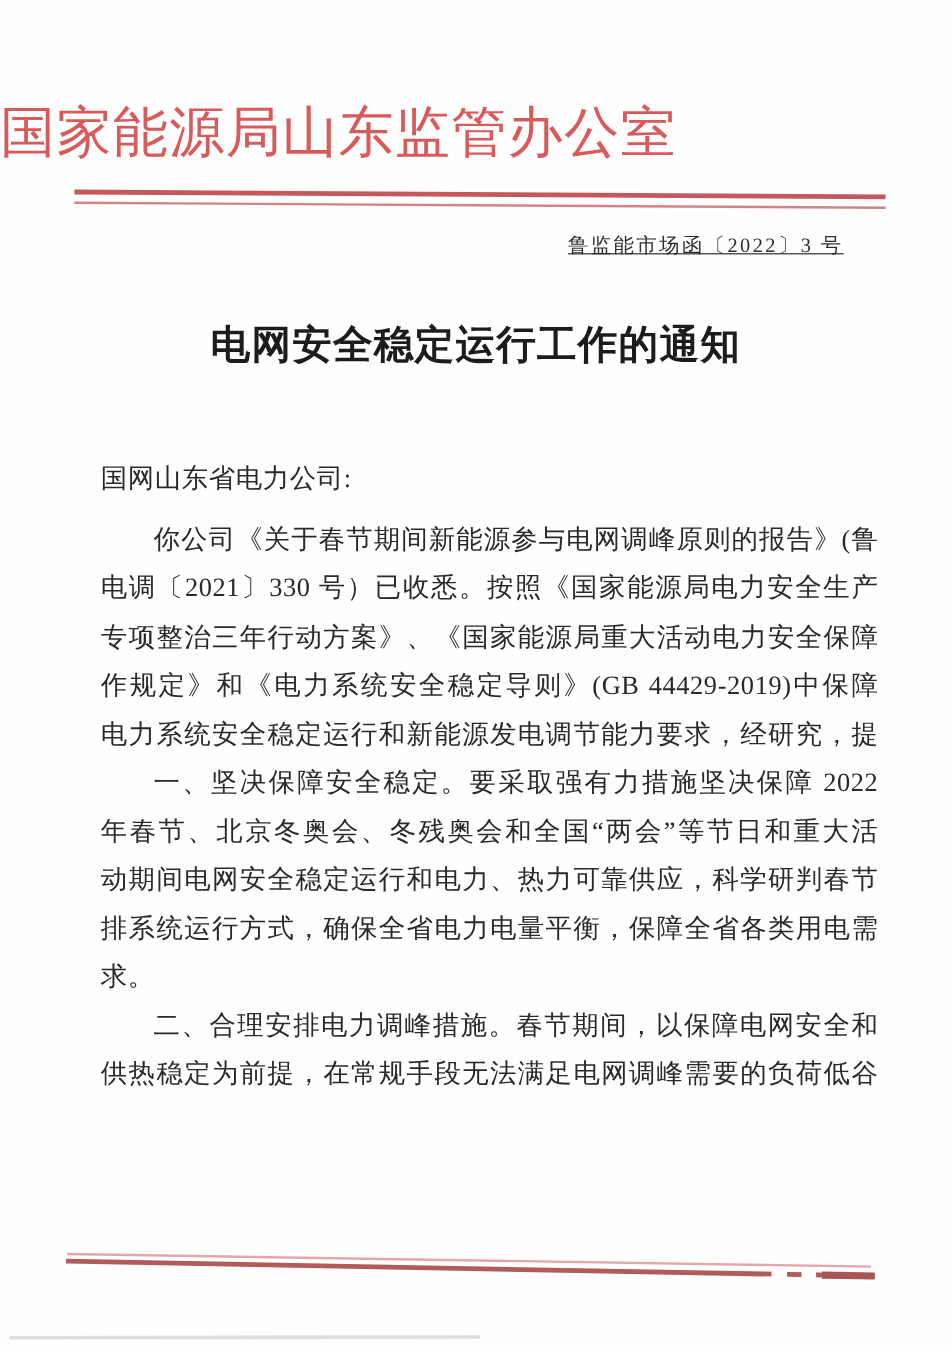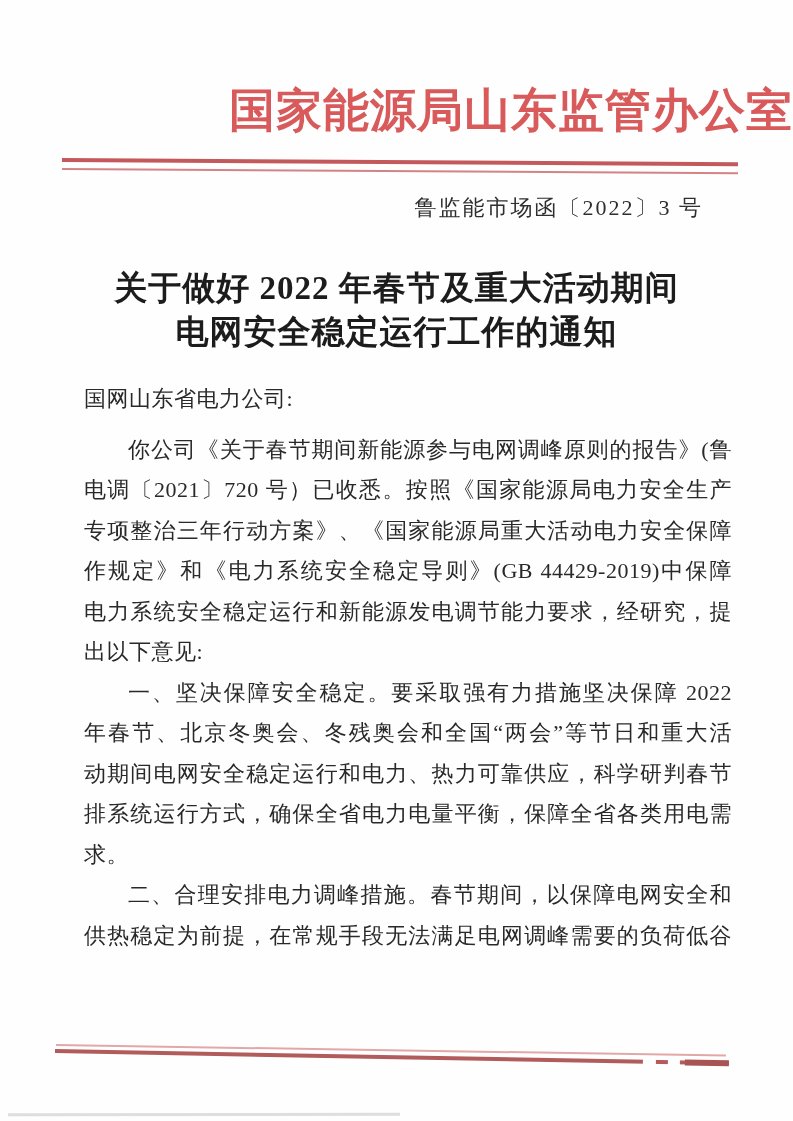--- a/index.html
+++ b/index.html
@@ -6,31 +6,31 @@
   body{
     width:793px;height:1121px;background:#ffffff;position:relative;overflow:hidden;
     font-family:"Liberation Serif","DejaVu Serif",serif;
     -webkit-font-smoothing:antialiased;
   }
   .page{position:absolute;inset:0;background:#fefefe;}
 
   
   .letterhead{
     position:absolute;top:80px;left:0;width:100%;
-    text-align:right;font-size:46px;font-weight:bold;letter-spacing:1px;
+    text-align:left;font-size:46px;font-weight:normal;letter-spacing:1px;
     color:#d85a5a;white-space:nowrap;
   }
   .rule{position:absolute;background:#c4595c;transform-origin:left center;}
   .rule-thick{left:62px;top:158px;width:676px;height:4px;transform:rotate(0.35deg);}
   .rule-thin{left:62px;top:168px;width:676px;height:2px;opacity:.75;transform:rotate(0.35deg);}
 
   
   .doc-number{
     position:absolute;top:193px;right:90px;
-    font-size:22px;color:#2e2e2e;letter-spacing:2px;white-space:nowrap;
+    font-size:17px;color:#2e2e2e;letter-spacing:2px;white-space:nowrap;text-decoration:underline;
   }
 
   
   .title{
     position:absolute;top:266px;left:0;width:100%;margin:0;
     text-align:center;font-size:33px;font-weight:bold;color:#1c1c1c;
     line-height:44px;letter-spacing:1px;
   }
   .title span{display:block;white-space:nowrap;}
 
@@ -71,32 +71,30 @@
 <div class="page">
 
   <div class="letterhead">国家能源局山东监管办公室</div>
 
   <div class="rule rule-thick"></div>
   <div class="rule rule-thin"></div>
 
   <div class="doc-number">鲁监能市场函〔2022〕3 号</div>
 
   <h1 class="title">
-    <span>关于做好 2022 年春节及重大活动期间</span>
     <span>电网安全稳定运行工作的通知</span>
   </h1>
 
   <div class="body-text">
     <div class="line plain salutation">国网山东省电力公司:</div>
     <div class="line just indent">你公司《关于春节期间新能源参与电网调峰原则的报告》(鲁</div>
-    <div class="line just">电调〔2021〕720 号）已收悉。按照《国家能源局电力安全生产</div>
+    <div class="line just">电调〔2021〕330 号）已收悉。按照《国家能源局电力安全生产</div>
     <div class="line just">专项整治三年行动方案》、《国家能源局重大活动电力安全保障工</div>
     <div class="line just">作规定》和《电力系统安全稳定导则》(GB 44429-2019)中保障</div>
     <div class="line just">电力系统安全稳定运行和新能源发电调节能力要求，经研究，提</div>
-    <div class="line plain">出以下意见:</div>
     <div class="line just indent">一、坚决保障安全稳定。要采取强有力措施坚决保障 2022</div>
     <div class="line just">年春节、北京冬奥会、冬残奥会和全国“两会”等节日和重大活</div>
     <div class="line just">动期间电网安全稳定运行和电力、热力可靠供应，科学研判春节</div>
     <div class="line just">排系统运行方式，确保全省电力电量平衡，保障全省各类用电需</div>
     <div class="line plain">求。</div>
     <div class="line just indent">二、合理安排电力调峰措施。春节期间，以保障电网安全和</div>
     <div class="line just">供热稳定为前提，在常规手段无法满足电网调峰需要的负荷低谷</div>
   </div>
 
   <div class="footer-rule-light"></div>

